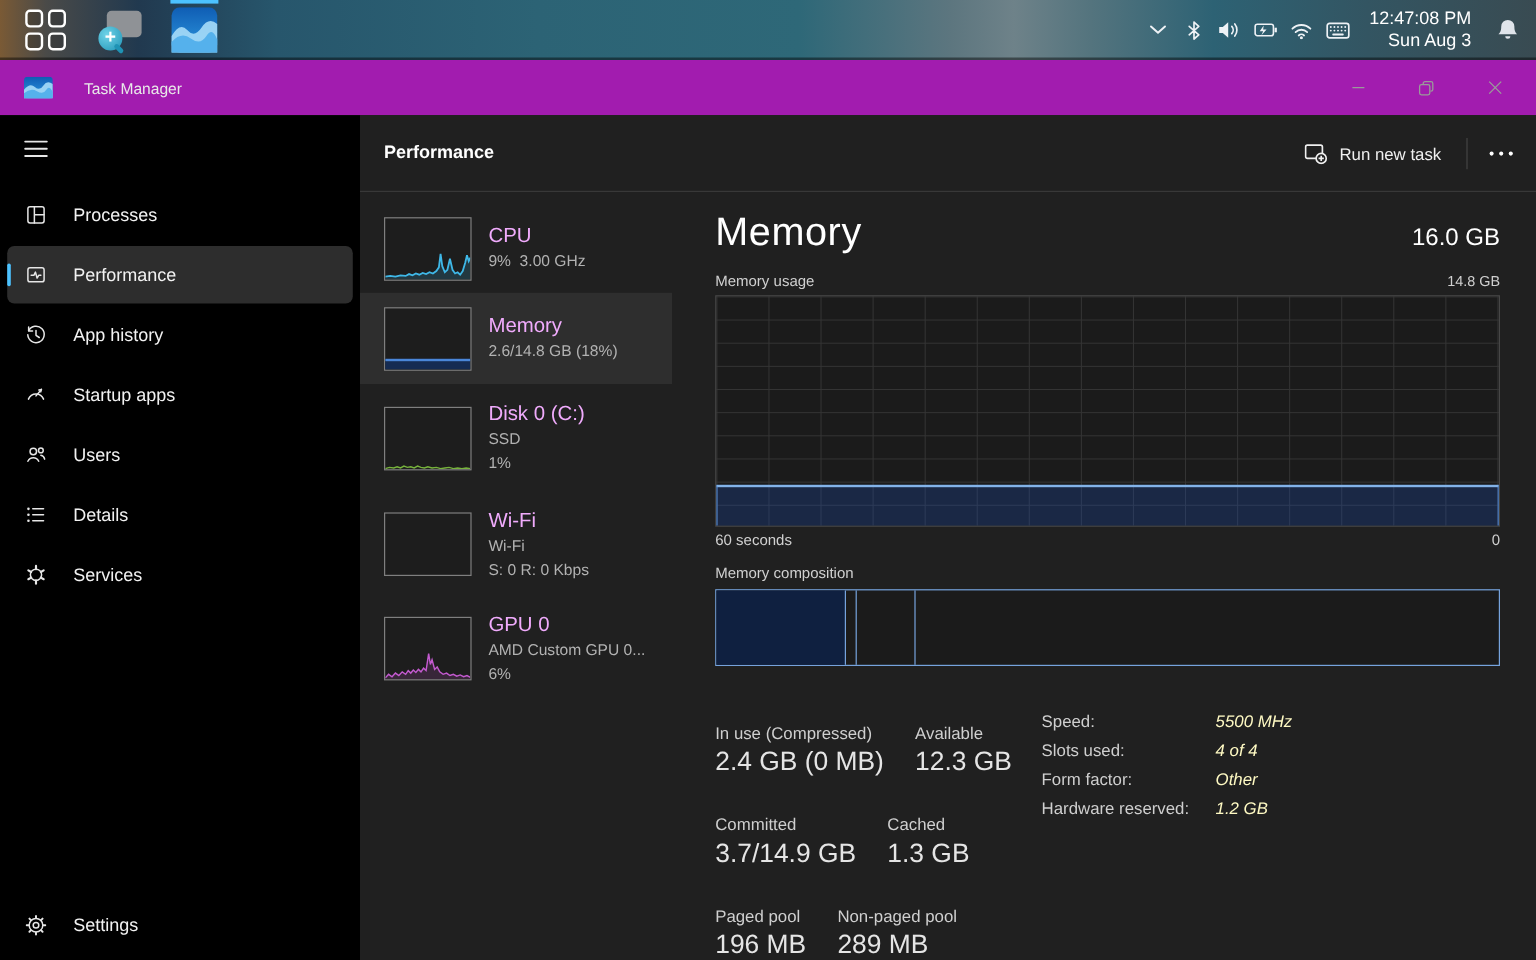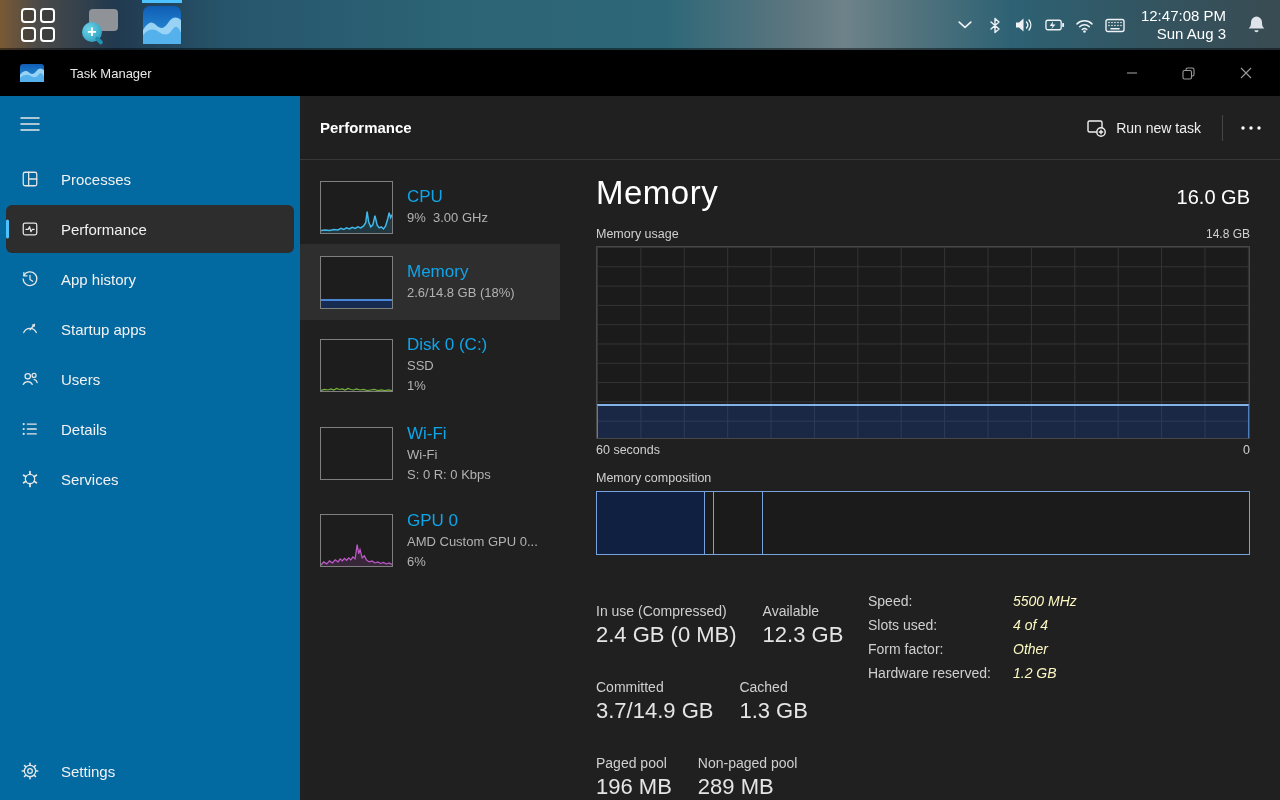--- a/index.html
+++ b/index.html
@@ -25,31 +25,31 @@
     font-size:16px; font-weight:bold; color:#fff; }
   .mag-handle{ position:absolute; left:17px; bottom:-1px; width:4px; height:9px; background:#1f93b5; transform:rotate(-45deg); border-radius:2px; }
   .tm-active{ position:absolute; top:-6px; left:0; width:40px; height:3px; background:#4cc2ff; }
   .tb-right { margin-left:auto; display:flex; align-items:center; gap:10px; padding-right:10px; }
   .tray-ic { width:20px; height:20px; display:flex; align-items:center; justify-content:center; cursor:pointer; }
   .tray-ic svg { stroke:#eef2f6; fill:none; stroke-width:1.4; stroke-linecap:round; stroke-linejoin:round; }
   .clock { text-align:right; font-size:15px; line-height:18px; color:#fff; margin-left:6px; cursor:pointer; }
   .bell { margin-left:10px; margin-right:4px; }
 
   
-  .titlebar { position:absolute; top:50px; left:0; width:1280px; height:46px; background:#000000;
+  .titlebar { position:absolute; top:50px; left:0; width:1280px; height:46px; background:#a21caf;
     display:flex; align-items:center; }
   .titlebar .appicon { margin-left:20px; }
   .titlebar .title { margin-left:26px; font-size:13px; color:#e8e8e8; }
   .win-controls { position:absolute; right:6px; top:0; height:46px; display:flex; }
   .win-btn { width:57px; height:46px; display:flex; align-items:center; justify-content:center; cursor:pointer; }
   .win-btn svg { stroke:#9a9a9a; fill:none; stroke-width:1.1; }
 
   
   .body { position:absolute; top:96px; left:0; width:1280px; height:704px; }
-  .sidebar { position:absolute; left:0; top:0; width:300px; height:704px; background:#0369a1; }
+  .sidebar { position:absolute; left:0; top:0; width:300px; height:704px; background:#000000; }
   .hamburger { position:absolute; left:18px; top:16px; width:24px; height:24px; display:flex; align-items:center; justify-content:center; cursor:pointer; }
   .nav { position:absolute; left:0; top:59px; width:300px; }
   .nav-item { position:relative; height:48px; margin:0 6px 2px 6px; border-radius:6px;
     display:flex; align-items:center; padding-left:15px; gap:22px; cursor:pointer; }
   .nav-item.selected { background:#2d2d2d; }
   .nav-item .pill { position:absolute; left:0; top:50%; transform:translateY(-50%);
     width:3px; height:19px; border-radius:2px; background:#4cc2ff; display:none; }
   .nav-item.selected .pill { display:block; }
   .nav-item svg, .settings-item svg { stroke:#e6e6e6; fill:none; stroke-width:1.4; stroke-linecap:round; stroke-linejoin:round; flex:none; }
   .nav-label { font-size:15px; color:#f2f2f2; }
@@ -68,21 +68,21 @@
 
   
   .perf-list { position:absolute; left:0; top:64px; width:260px; }
   .perf-row { display:flex; align-items:center; gap:14px; padding-left:20px; cursor:pointer; }
   .perf-row.selected { background:#2e2e2e; }
   .r-cpu{height:74px; margin-top:10px;} .r-mem{height:76px;} .r-disk{height:90px;} .r-wifi{height:87px;} .r-gpu{height:87px;}
   .thumb { position:relative; width:73px; height:53px; border:1px solid #7f7f7f; background:#1d1d1d; flex:none; overflow:hidden; }
   .thumb svg { position:absolute; inset:0; width:100%; height:100%; }
   .thumb-band { position:absolute; left:0; right:0; bottom:0; background:#152b52; border-top:2px solid #4a86d8; }
   .perf-text { min-width:0; }
-  .perf-title { font-size:17px; color:#0ea5e9; line-height:22px; white-space:nowrap; }
+  .perf-title { font-size:17px; color:#f0abfc; line-height:22px; white-space:nowrap; }
   .perf-sub { font-size:13px; color:#b2b2b2; line-height:20px; white-space:pre; }
 
   
   .detail { position:absolute; left:296px; top:0; width:684px; height:704px; padding-right:30px; }
   .mem-header { display:flex; align-items:baseline; justify-content:space-between; margin-top:78px; }
   .mem-title { font-size:33px; font-weight:200; letter-spacing:.5px; }
   .mem-total { font-size:20px; font-weight:300; }
   .usage-row { display:flex; justify-content:space-between; align-items:flex-end; margin-top:15px; }
   .lbl-sm { font-size:12.5px; color:#d0d0d0; }
   .lbl-xs { font-size:12px; color:#d0d0d0; }

